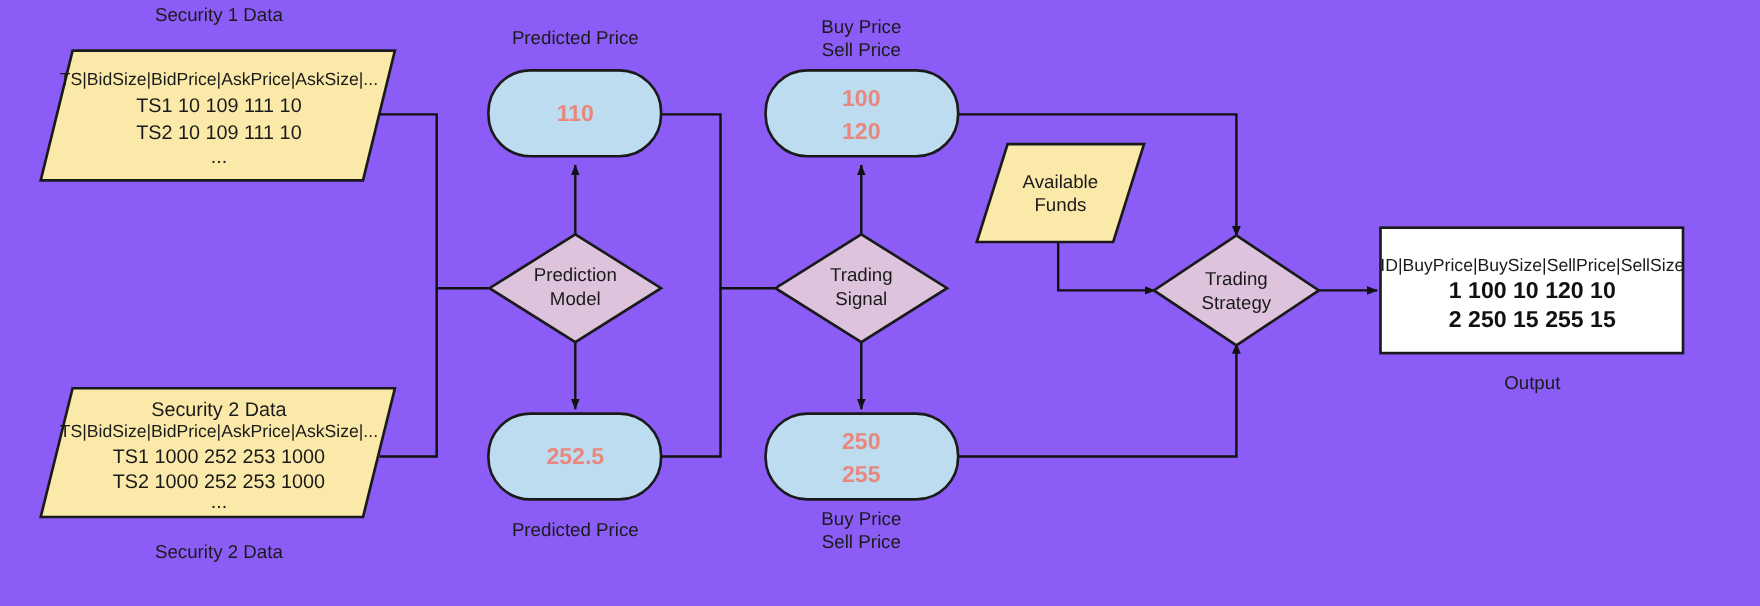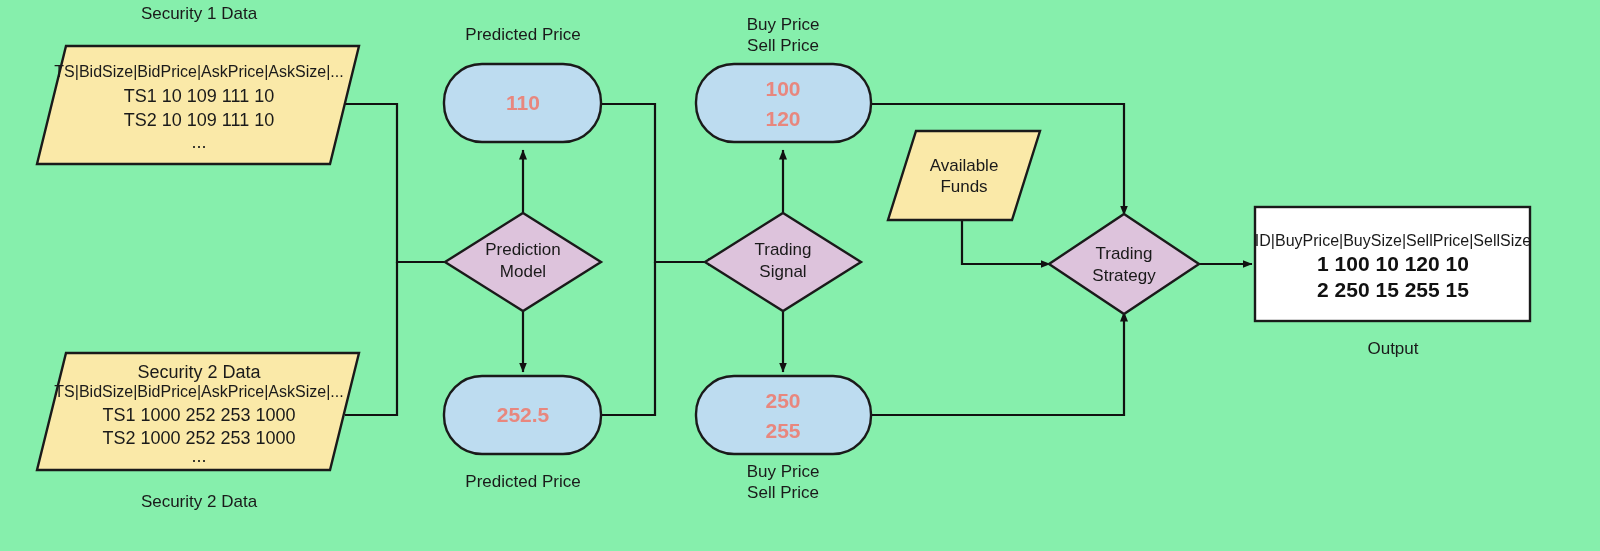--- a/index.html
+++ b/index.html
@@ -4,21 +4,21 @@
 <style>
   html, body {
     margin: 0;
     padding: 0;
     background: #ffffff;
   }
   #canvas {
     position: relative;
     width: 1600px;
     height: 551px;
-    background: #86efac;
+    background: #8b5cf6;
     font-family: "Liberation Sans", sans-serif;
     overflow: hidden;
   }
   #diagram-svg {
     position: absolute;
     left: 0;
     top: 0;
     width: 1600px;
     height: 551px;
   }

